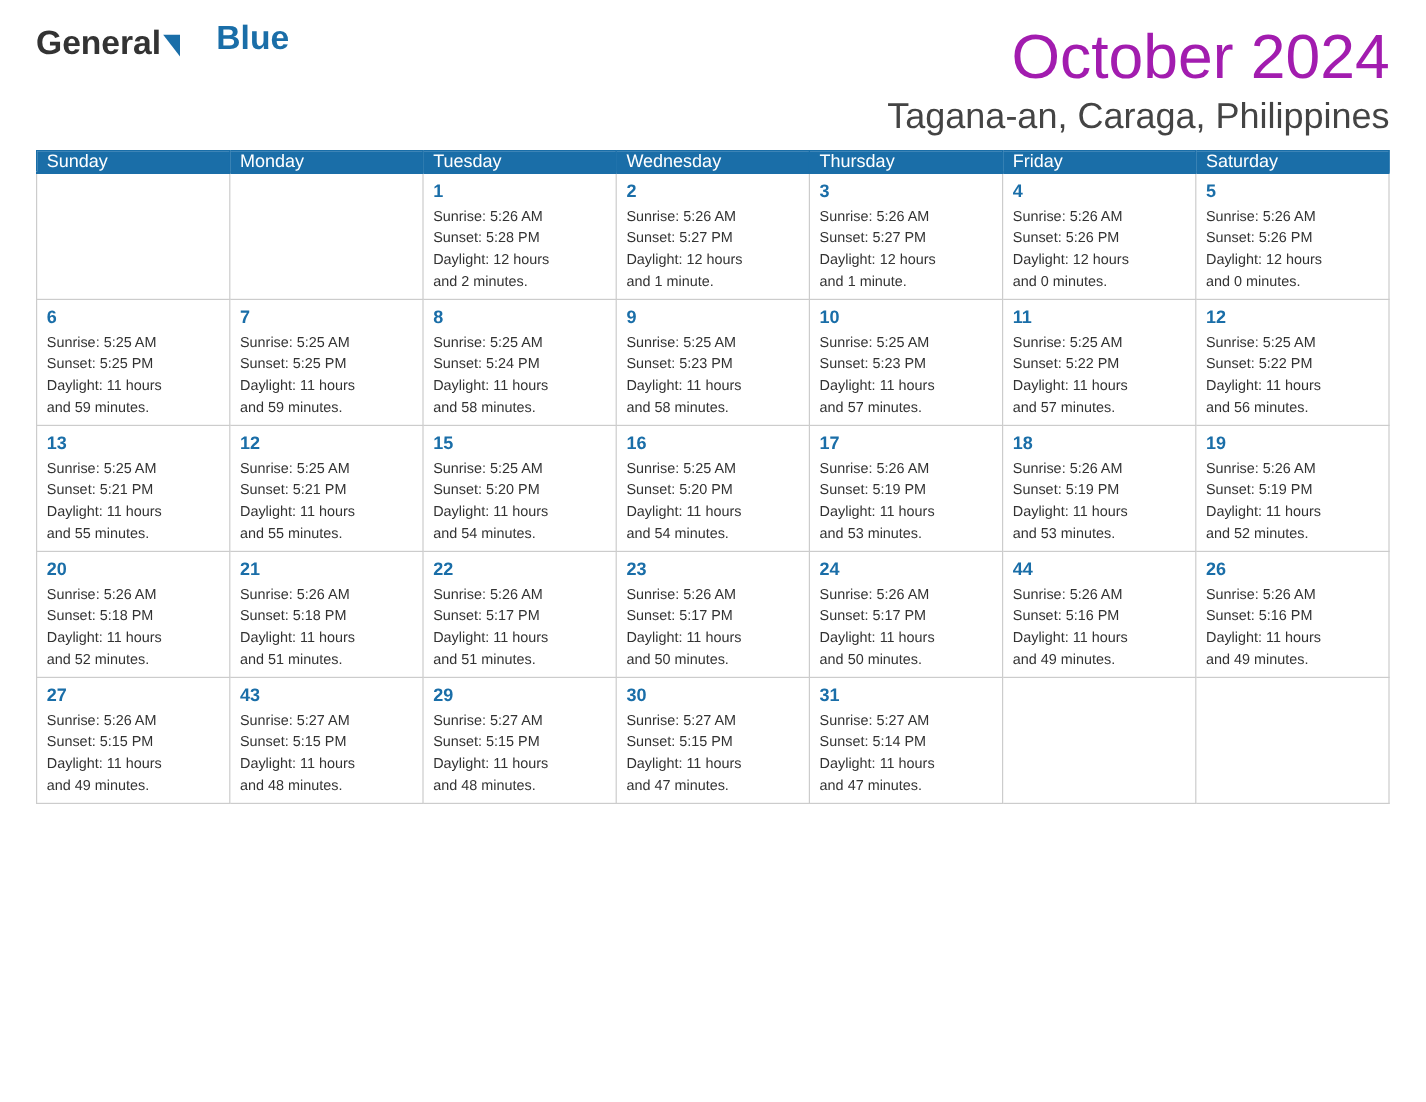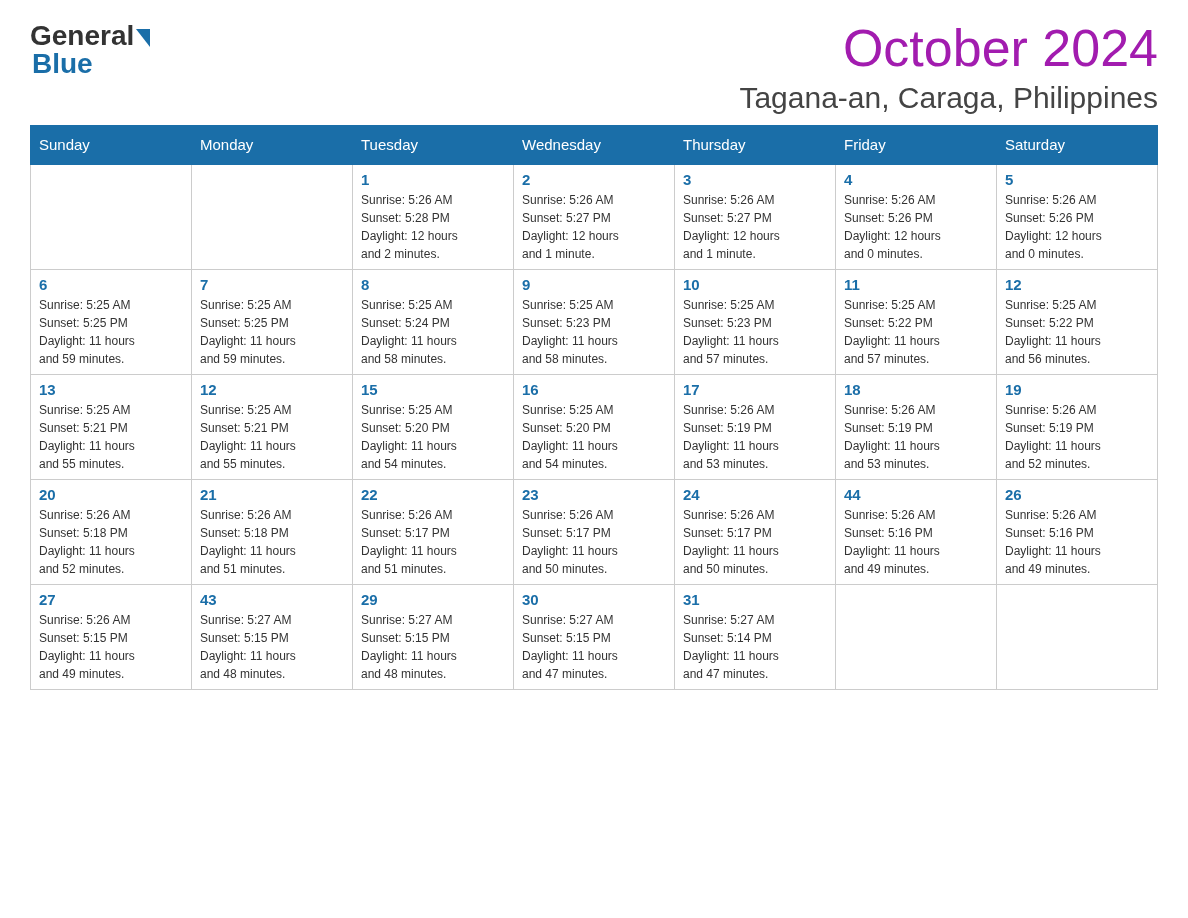--- a/index.html
+++ b/index.html
@@ -11,22 +11,23 @@
       min-height: 918px;
     }
     .header {
       display: flex;
       justify-content: space-between;
       align-items: flex-start;
       margin-bottom: 10px;
     }
     .logo {
       display: flex;
-      flex-direction: column;
+      flex-direction: row;
       align-items: flex-start;
+      gap: 28px;
     }
     .logo-top {
       display: flex;
       align-items: center;
     }
     .logo-general {
       font-size: 28px;
       font-weight: bold;
       color: #333;
     }
@@ -63,21 +64,21 @@
       margin-top: 4px;
     }
     .calendar {
       width: 100%;
       border-collapse: collapse;
       margin-top: 10px;
     }
     .calendar th {
       background-color: #1a6ea8;
       color: #fff;
-      padding: 10px 8px;
+      padding: 0 8px;
       font-size: 15px;
       font-weight: normal;
       text-align: left;
       border: 1px solid #1a6ea8;
     }
     .calendar td {
       border: 1px solid #ccc;
       vertical-align: top;
       padding: 6px 8px;
       width: 14.28%;

